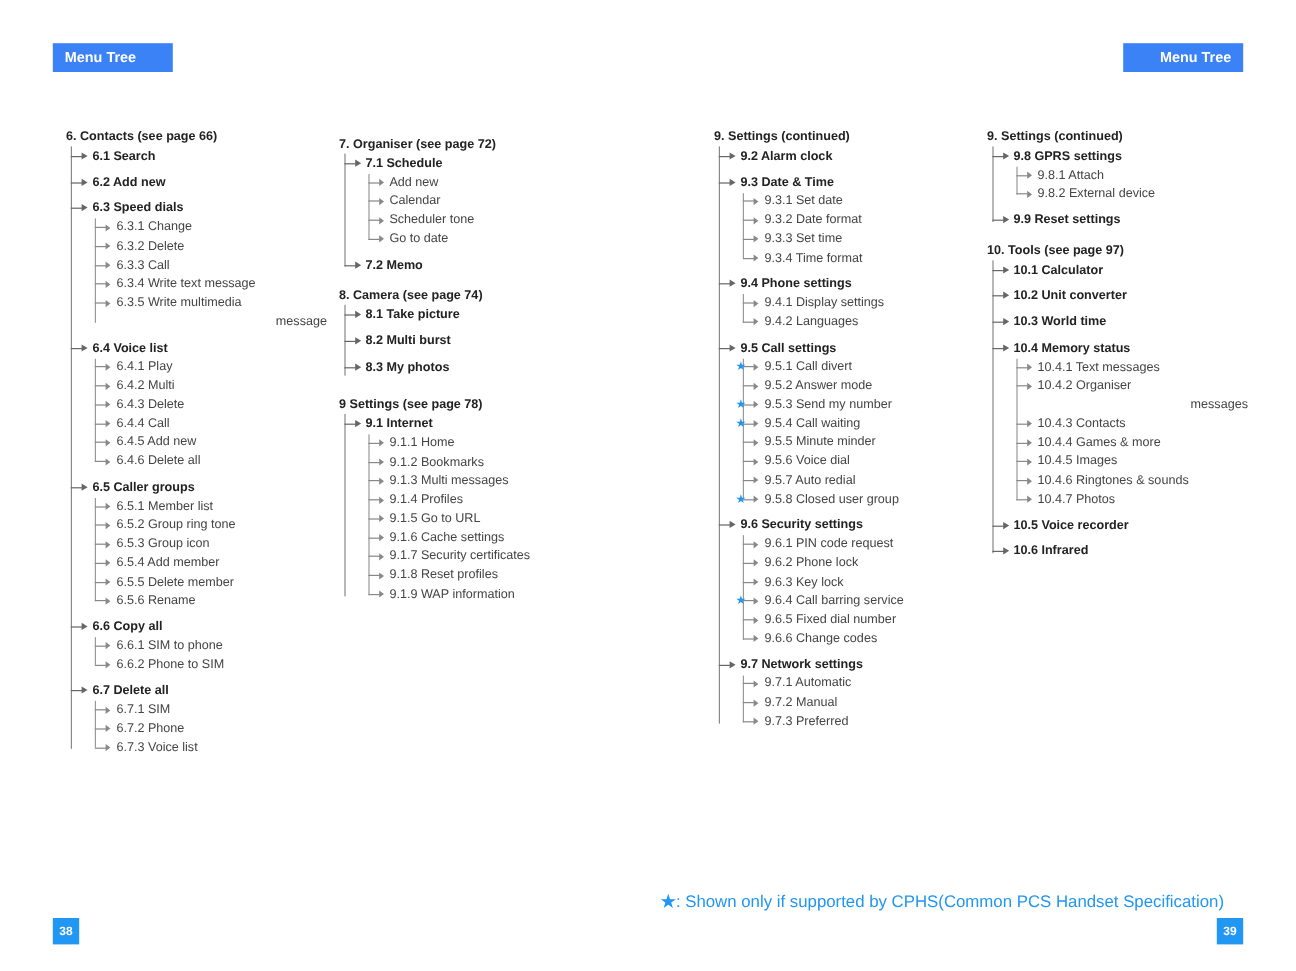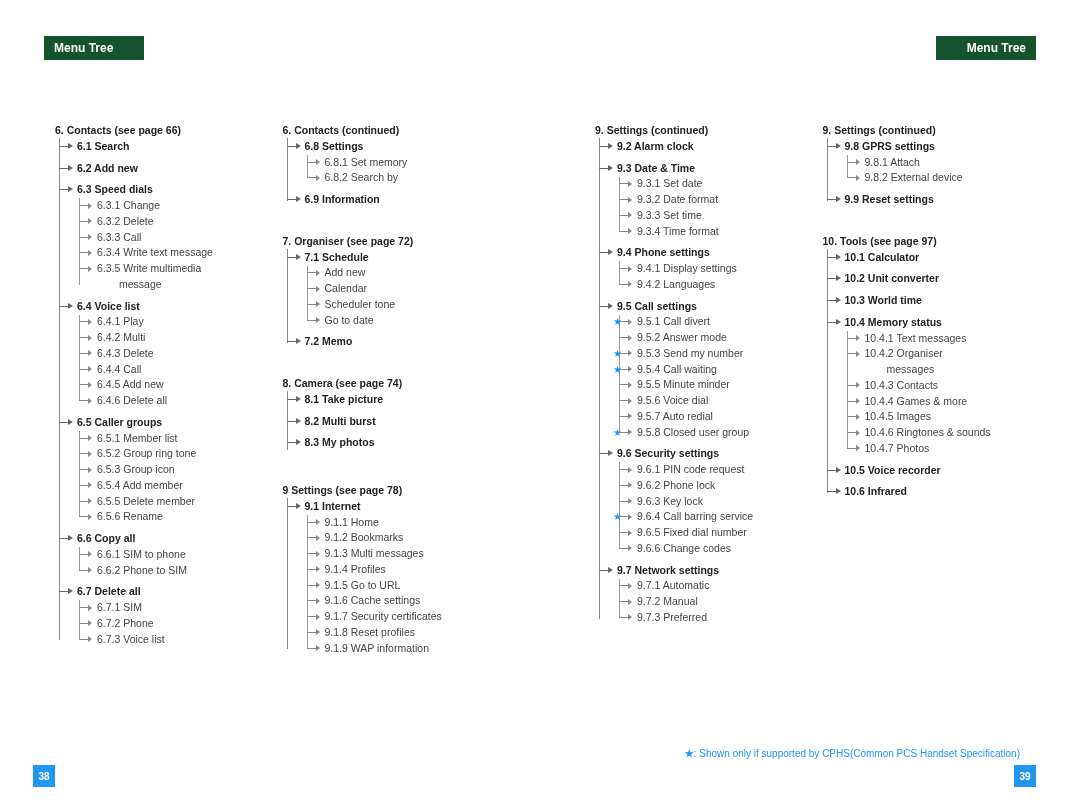--- a/index.html
+++ b/index.html
@@ -13,21 +13,21 @@
   .page {
     width: 540px;
     height: 809px;
     position: relative;
     background: #fff;
   }
   .header-bar {
     position: absolute;
     top: 36px;
     height: 24px;
-    background: #14532d;
+    background: #3b82f6;
     color: #fff;
     font-weight: bold;
     font-size: 12px;
     display: flex;
     align-items: center;
     padding: 12px 10px;
   }
   .header-left { left: 44px; width: 100px; }
   .header-right { right: 44px; width: 100px; justify-content: flex-end; }
   .pagenum {
@@ -36,27 +36,27 @@
     width: 22px;
     height: 22px;
     background: #2196f3;
     color: #fff;
     font-size: 10px;
     font-weight: bold;
     display: flex;
     align-items: center;
     justify-content: center;
   }
-  .pagenum-left { left: 33px; }
+  .pagenum-left { left: 44px; }
   .pagenum-right { right: 44px; }
   .footnote {
     position: absolute;
     bottom: 50px;
     right: 60px;
-    font-size: 10px;
+    font-size: 14px;
     color: #2196f3;
   }
   .footnote .star { color: #2196f3; font-weight: bold; }
   .content {
     position: absolute;
     top: 104px;
     left: 55px;
     right: 40px;
     bottom: 64px;
     display: flex;
@@ -110,24 +110,24 @@
   .h3::after {
     content: "";
     position: absolute;
     left: 33px;
     top: 4.5px;
     width: 0; height: 0;
     border-left: 4px solid #888;
     border-top: 3px solid transparent;
     border-bottom: 3px solid transparent;
   }
-  .h3cont { padding-left: 64px; color:#444; }
+  .h3cont { padding-left: 64px; color:#444;text-align:right; }
   .star-mark { color: #2196f3; position: absolute; left: 18px; top: 0; font-size:10px; }
   
-  .h1-block { position: relative; padding-top:1px; padding-bottom:1px;margin-top:16px;}
+  .h1-block { position: relative; padding-top:1px; padding-bottom:1px;}
   .h1-block > .spine {
     position: absolute;
     left: 4px; top: 18px; bottom: 8px; width: 1px; background: #888;
   }
   .h2-block { position: relative; }
   .h2-block > .spine2 {
     position: absolute;
     left: 24px; top: 16px; bottom: 8px; width: 1px; background: #999;
   }
 </style>
@@ -193,32 +193,20 @@
           <div class="h2">6.7 Delete all</div>
           <div class="spine2"></div>
           <div class="h3">6.7.1 SIM</div>
           <div class="h3">6.7.2 Phone</div>
           <div class="h3">6.7.3 Voice list</div>
         </div>
       </div>
     </div>
 
     <div class="col">
-      <div class="h1-block">
-        <div class="h1">6. Contacts (continued)</div>
-        <div class="spine"></div>
-        <div class="h2-block">
-          <div class="h2">6.8 Settings</div>
-          <div class="spine2"></div>
-          <div class="h3">6.8.1 Set memory</div>
-          <div class="h3">6.8.2 Search by</div>
-        </div>
-        <div style="height:6px"></div>
-        <div class="h2">6.9 Information</div>
-      </div>
       <div style="height:6px"></div>
       <div class="h1-block">
         <div class="h1">7. Organiser (see page 72)</div>
         <div class="spine"></div>
         <div class="h2-block">
           <div class="h2">7.1 Schedule</div>
           <div class="spine2"></div>
           <div class="h3">Add new</div>
           <div class="h3">Calendar</div>
           <div class="h3">Scheduler tone</div>

